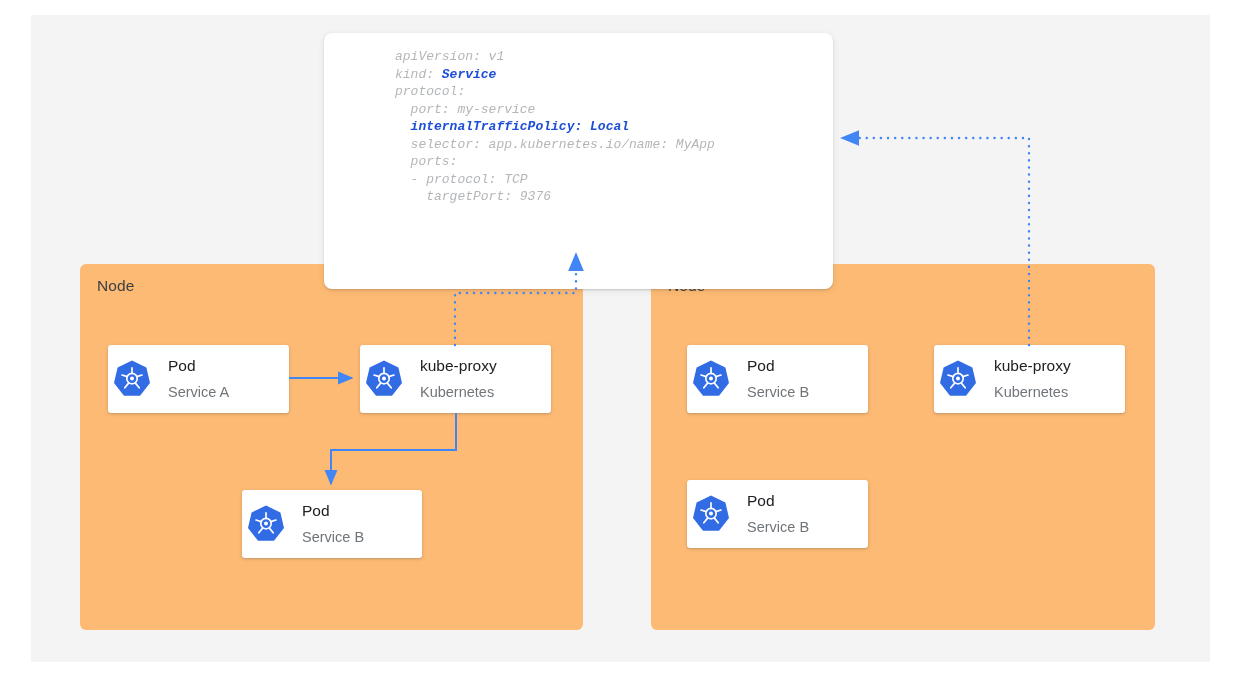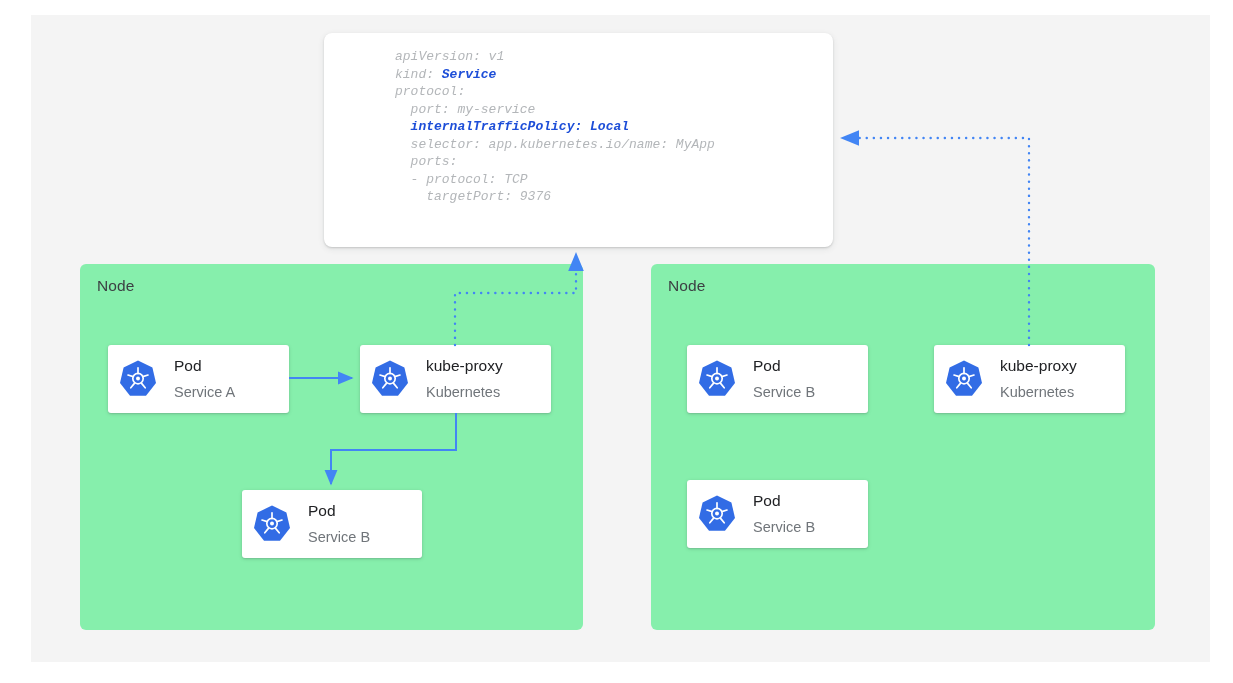--- a/index.html
+++ b/index.html
@@ -26,21 +26,21 @@
     left: 31px;
     top: 15px;
     width: 1179px;
     height: 647px;
     background: #f4f4f4;
   }
 
   
   .node-box {
     position: absolute;
-    background: #86efac;
+    background: #fdba74;
     border-radius: 6px;
   }
   .node-label {
     position: absolute;
     left: 17px;
     top: 13px;
     font-size: 15.5px;
     color: #3c4043;
     letter-spacing: 0.1px;
     white-space: nowrap;
@@ -48,21 +48,21 @@
 
   
   .card {
     position: absolute;
     background: #ffffff;
     border-radius: 3px;
     box-shadow: 0 1px 2px rgba(60,64,67,0.22), 0 1px 4px rgba(60,64,67,0.10);
     display: flex;
     align-items: center;
     box-sizing: border-box;
-    padding-left: 10px;
+    padding-left: 4px;
   }
   .card .k8s-icon {
     flex: 0 0 auto;
     width: 40px;
     height: 40px;
     display: block;
   }
   .card .card-text {
     margin-left: 16px;
     display: flex;
@@ -81,21 +81,21 @@
     white-space: nowrap;
     margin-top: 9px;
   }
 
   
   #yaml-card {
     position: absolute;
     left: 324px;
     top: 33px;
     width: 509px;
-    height: 214px;
+    height: 256px;
     background: #ffffff;
     border-radius: 8px;
     box-shadow: 0 1px 2px rgba(60,64,67,0.20), 0 2px 6px rgba(60,64,67,0.10);
     box-sizing: border-box;
     overflow: hidden;
   }
   #yaml-code {
     position: absolute;
     left: 71px;
     top: 15px;

